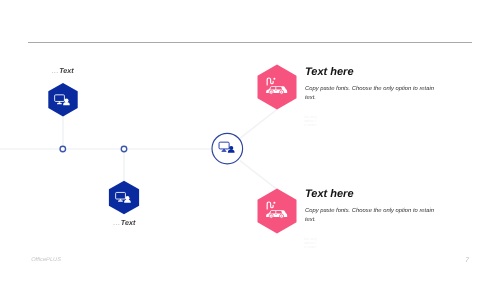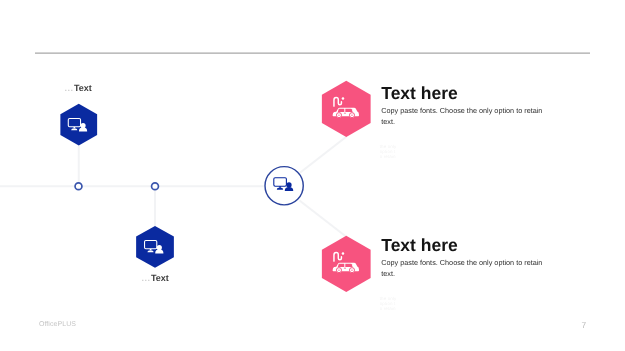--- a/index.html
+++ b/index.html
@@ -1,22 +1,22 @@
 <!DOCTYPE html>
 <html><head>
 <meta charset="utf-8">
 <style>
   html,body{margin:0;padding:0;}
   body{width:500px;height:281px;background:#ffffff;font-family:"Liberation Sans",sans-serif;overflow:hidden;-webkit-font-smoothing:antialiased;text-rendering:geometricPrecision;}
-  .slide{position:relative;width:500px;height:281px;background:#fff;}
+  .slide{position:relative;width:500px;height:281px;background:#fff;font-style:italic;}
   .top-rule{position:absolute;left:27.6px;top:42.1px;width:444.8px;height:1.1px;background:#a8a8a8;}
   svg.diagram{position:absolute;left:0;top:0;width:500px;height:281px;}
   .tlabel{position:absolute;font-size:7.2px;color:#3c3c3c;font-weight:700;letter-spacing:0px;white-space:nowrap;}
   .tdots{color:#cfcfcf;font-weight:700;letter-spacing:0.35px;margin-right:0.5px;}
-  .blocktitle{position:absolute;font-size:14px;font-weight:700;color:#151515;letter-spacing:0px;white-space:nowrap;}
+  .blocktitle{position:absolute;font-size:11px;font-weight:700;color:#151515;letter-spacing:0px;white-space:nowrap;}
   .blockbody{position:absolute;font-size:5.82px;color:#303030;line-height:8.8px;width:133px;letter-spacing:0px;}
   .blockfaint{position:absolute;font-size:3.6px;color:#f3f3f3;line-height:4px;width:14px;letter-spacing:.1px;word-break:break-all;}
   .footer-brand{position:absolute;left:31.2px;top:256.5px;font-size:5.6px;color:#c6c6c6;letter-spacing:.05px;}
   .footer-page{position:absolute;left:465.3px;top:256.5px;font-size:6.7px;color:#b9b9b9;}
 </style>
 </head>
 <body>
 
 <div class="slide">
   <div class="top-rule"></div>

